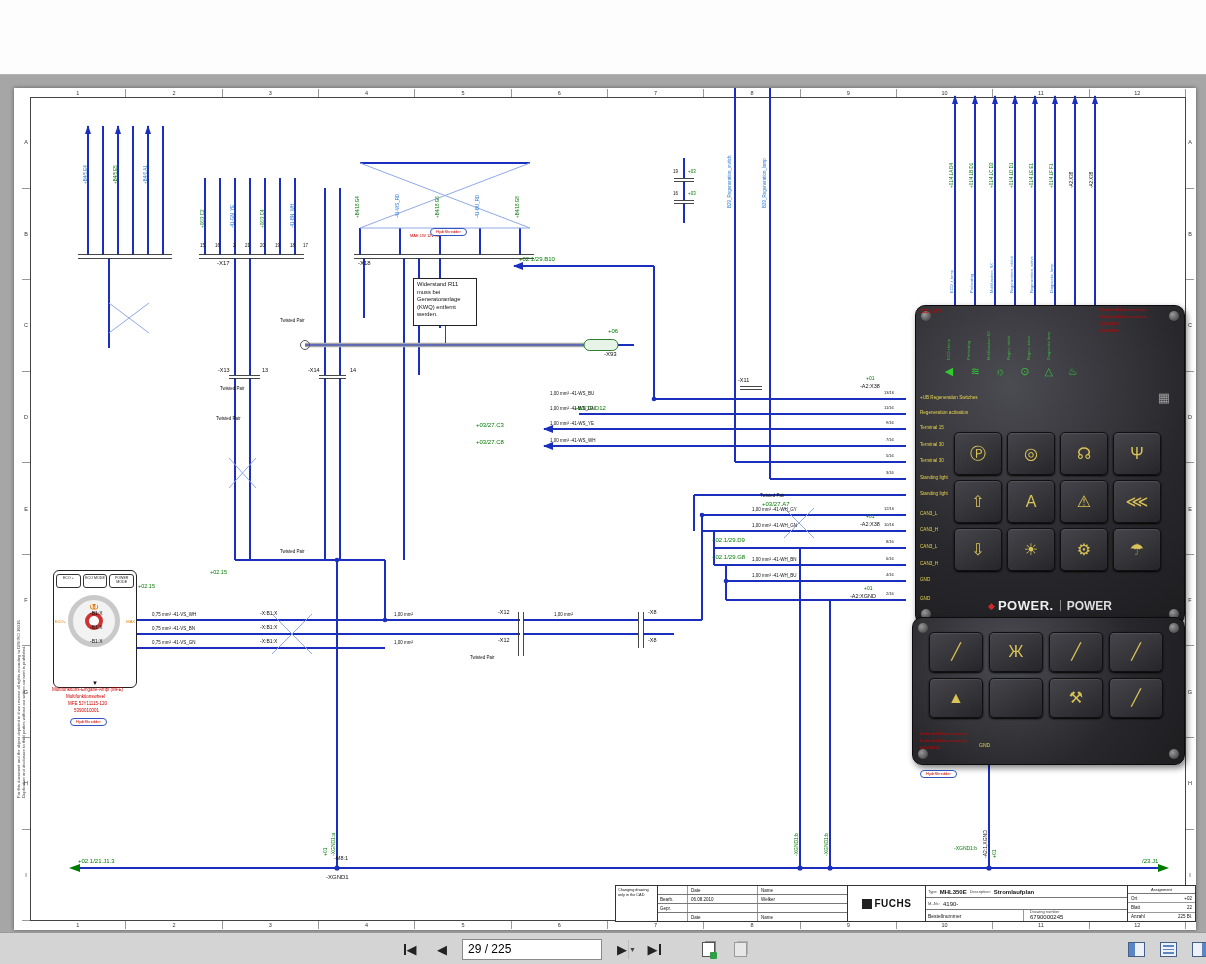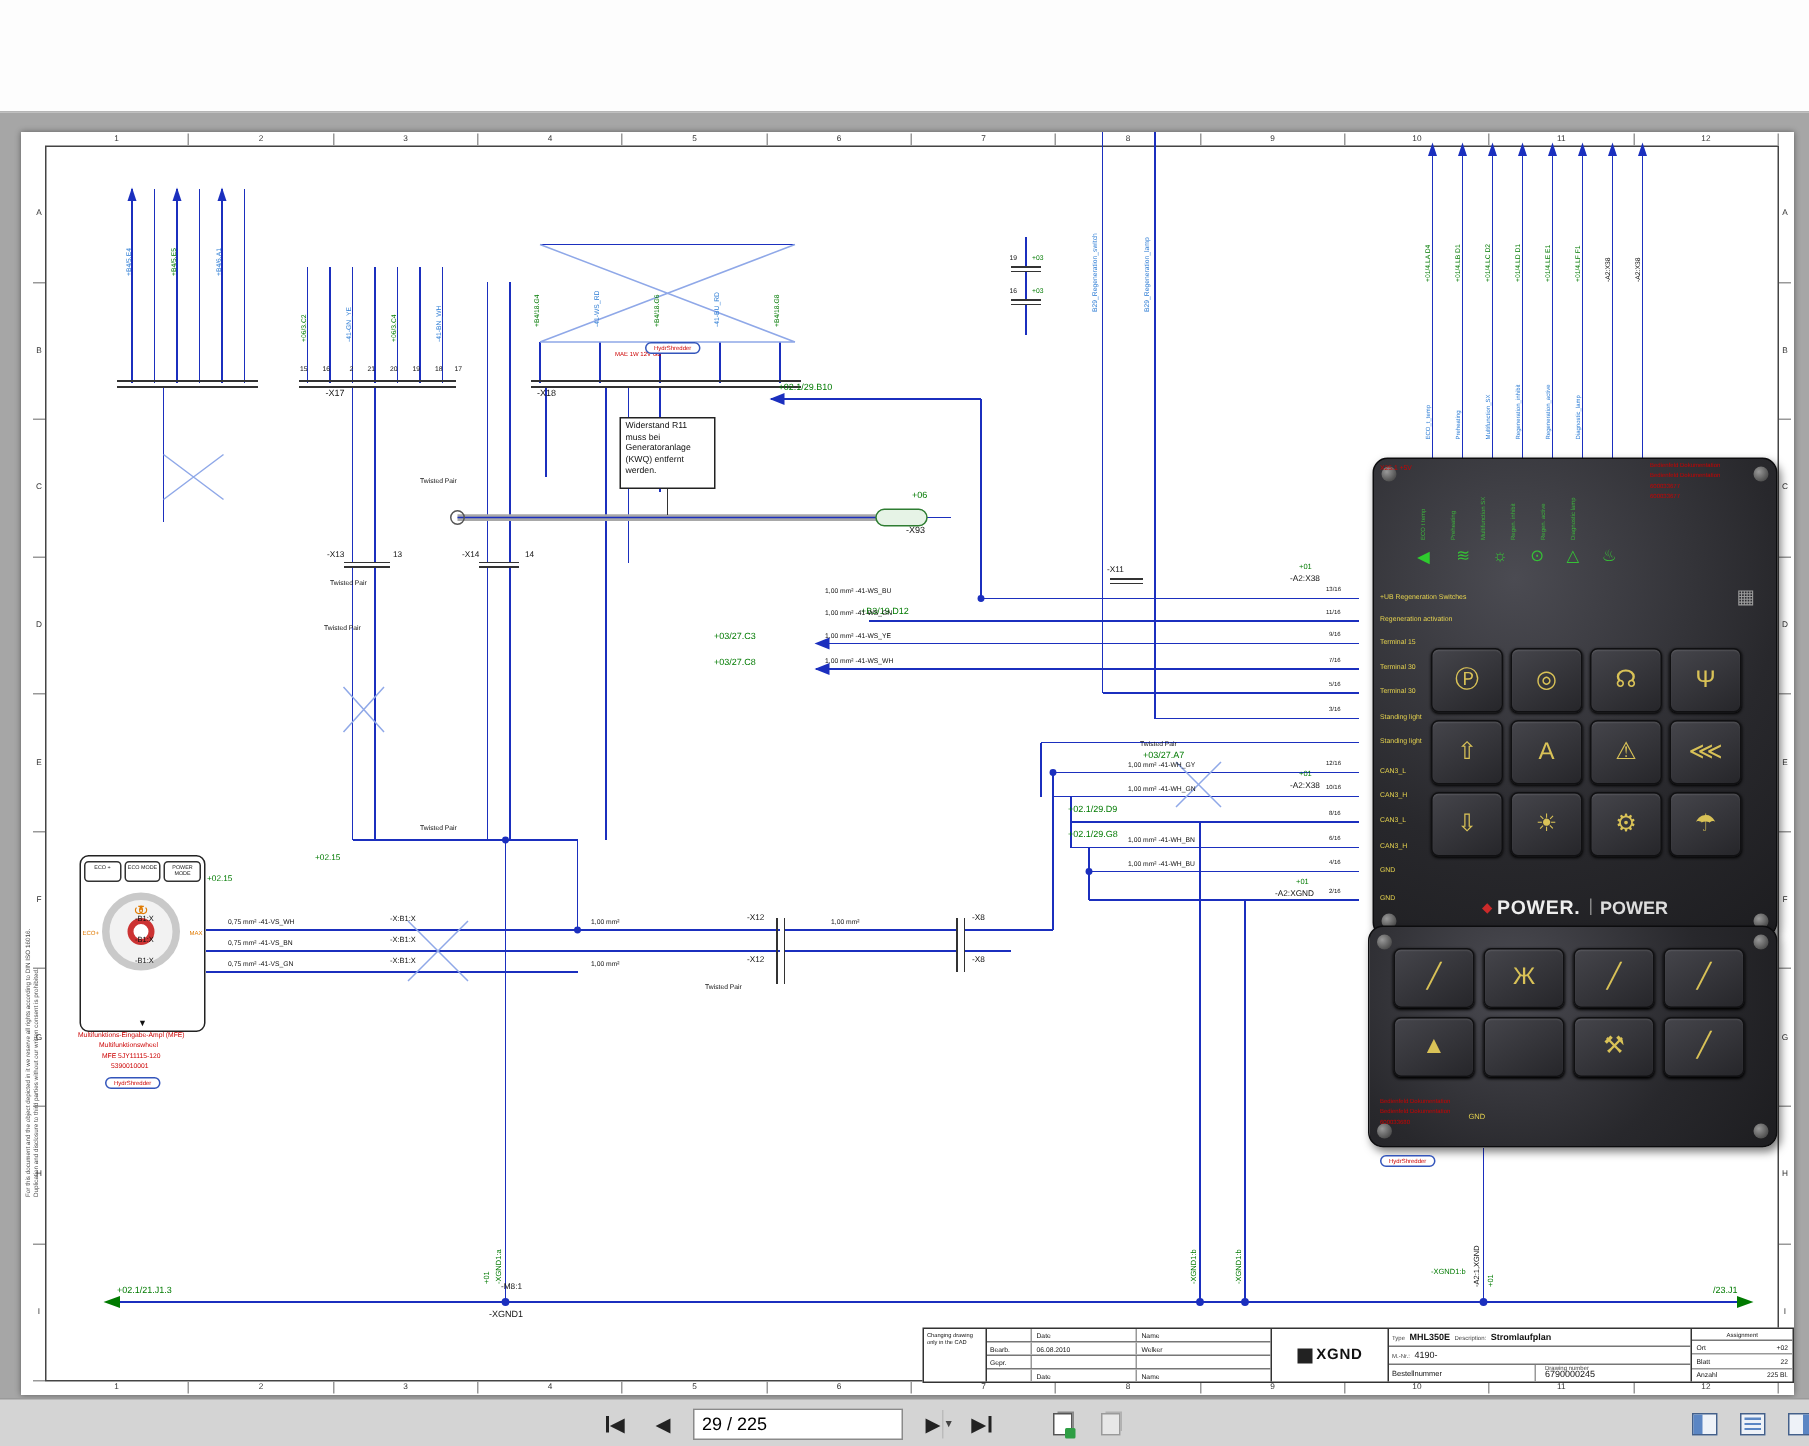--- a/index.html
+++ b/index.html
@@ -604,21 +604,21 @@
               <span class="c3"></span>
           </div>
           <div class="tbrow">
             <span class="c1"></span>
             <span class="c2">Date</span>
             <span class="c3">Name</span>
           </div>
         </div>
         <div class="tb-sec tb3">
           <span class="tb-logo-mark"></span>
-          <span class="tb-logo-text">XGND</span>
+          <span class="tb-logo-text">FUCHS</span>
         </div>
         <div class="tb-sec tb4">
           <div class="t4r1">
             <span class="lab">Type</span>
             <span class="val b">MHL350E</span>
             <span class="lab">Description:</span>
             <span class="val b">Stromlaufplan</span>
           </div>
           <div class="t4r2">
             <span class="lab">M.-Nr.:</span>

